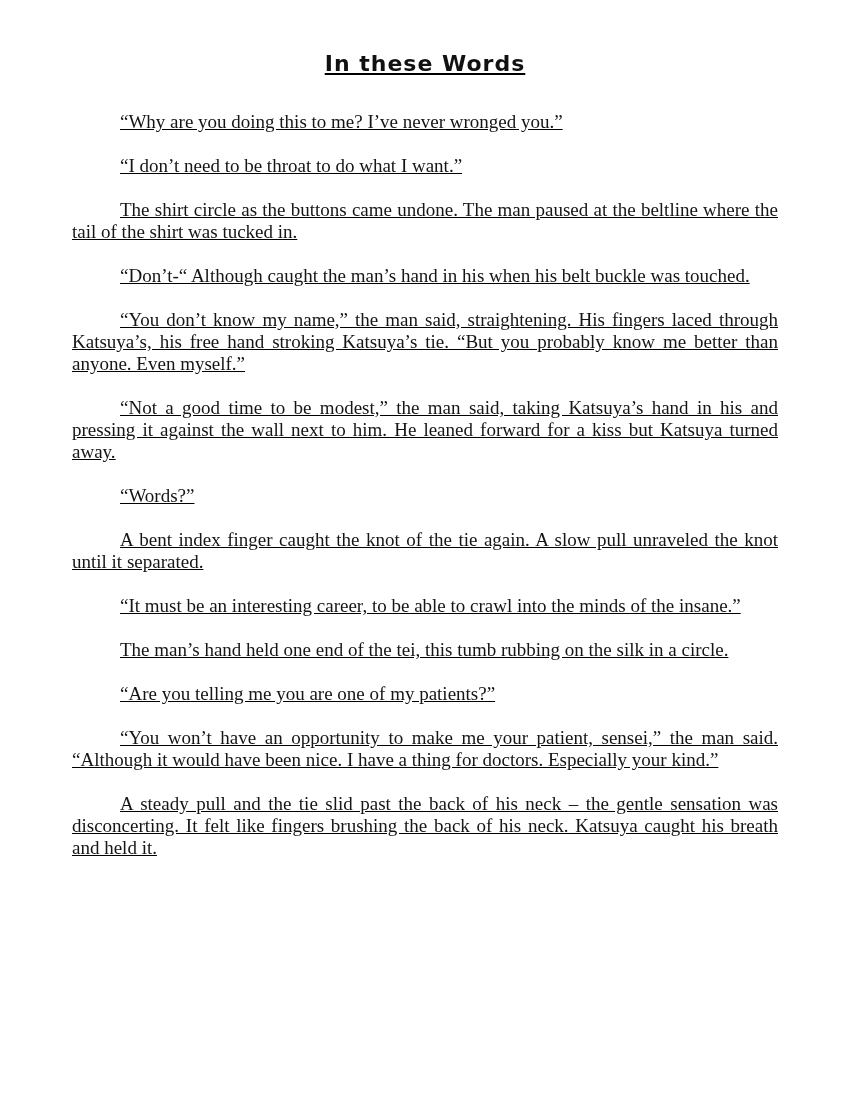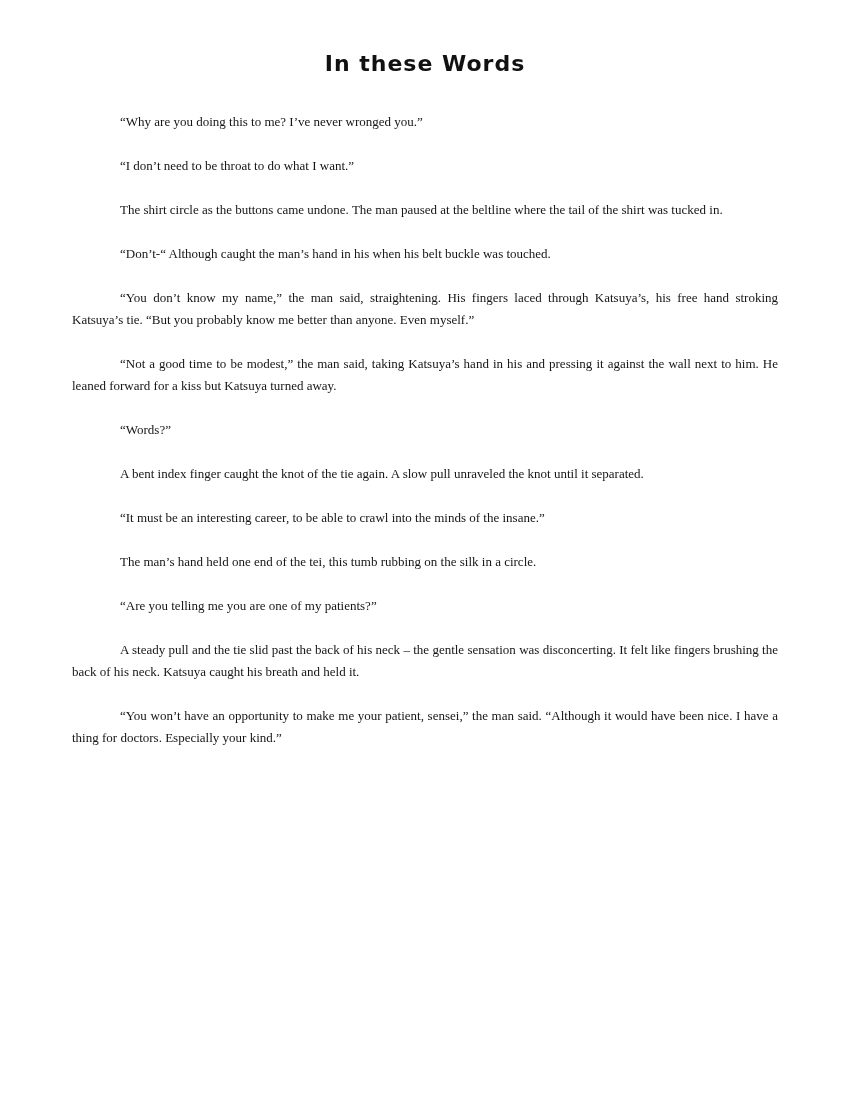--- a/index.html
+++ b/index.html
@@ -9,36 +9,37 @@
   }
   .page {
     position: relative;
     width: 850px;
     height: 944px;
     background: #ffffff;
     color: #000000;
     overflow: hidden;
     box-sizing: border-box;
     padding: 0 72px;
+    text-decoration: underline;
   }
   .doc-title {
     margin: 0 0 33px 0;
     padding-top: 50px;
     text-align: center;
     font-family: cursive, "DejaVu Sans", sans-serif;
     font-weight: 600;
     font-size: 22px;
     line-height: 28px;
     letter-spacing: 1px;
     color: #111111;
   }
   .story-body p.para {
     margin: 8px 0 22px 0;
     font-family: "Liberation Serif", "DejaVu Serif", serif;
-    font-size: 13px;
+    font-size: 19px;
     line-height: 22px;
     text-align: justify;
     text-indent: 48px;
     color: #151515;
   }
   .story-body p.para:last-child {
     margin-bottom: 0;
   }
 </style>
 </head>
@@ -51,16 +52,16 @@
       <p class="para">“I don’t need to be throat to do what I want.”</p>
       <p class="para">The shirt circle as the buttons came undone. The man paused at the beltline where the tail of the shirt was tucked in.</p>
       <p class="para">“Don’t-“ Although caught the man’s hand in his when his belt buckle was touched.</p>
       <p class="para">“You don’t know my name,” the man said, straightening. His fingers laced through Katsuya’s, his free hand stroking Katsuya’s tie. “But you probably know me better than anyone. Even myself.”</p>
       <p class="para">“Not a good time to be modest,” the man said, taking Katsuya’s hand in his and pressing it against the wall next to him. He leaned forward for a kiss but Katsuya turned away.</p>
       <p class="para">“Words?”</p>
       <p class="para">A bent index finger caught the knot of the tie again. A slow pull unraveled the knot until it separated.</p>
       <p class="para">“It must be an interesting career, to be able to crawl into the minds of the insane.”</p>
       <p class="para">The man’s hand held one end of the tei, this tumb rubbing on the silk in a circle.</p>
       <p class="para">“Are you telling me you are one of my patients?”</p>
+      <p class="para">“You won’t have an opportunity to make me your patient, sensei,” the man said. “Although it would have been nice. I have a thing for doctors. Especially your kind.”</p>
       <p class="para">A steady pull and the tie slid past the back of his neck – the gentle sensation was disconcerting. It felt like fingers brushing the back of his neck. Katsuya caught his breath and held it.</p>
-      <p class="para">“You won’t have an opportunity to make me your patient, sensei,” the man said. “Although it would have been nice. I have a thing for doctors. Especially your kind.”</p>
     </div>
 </div>
 
 </body></html>

